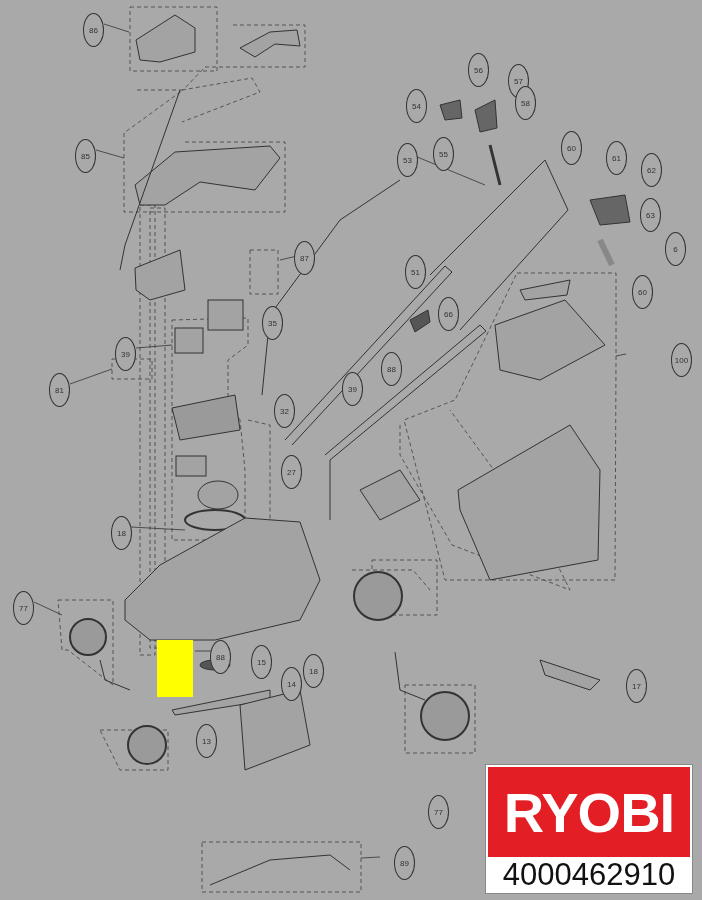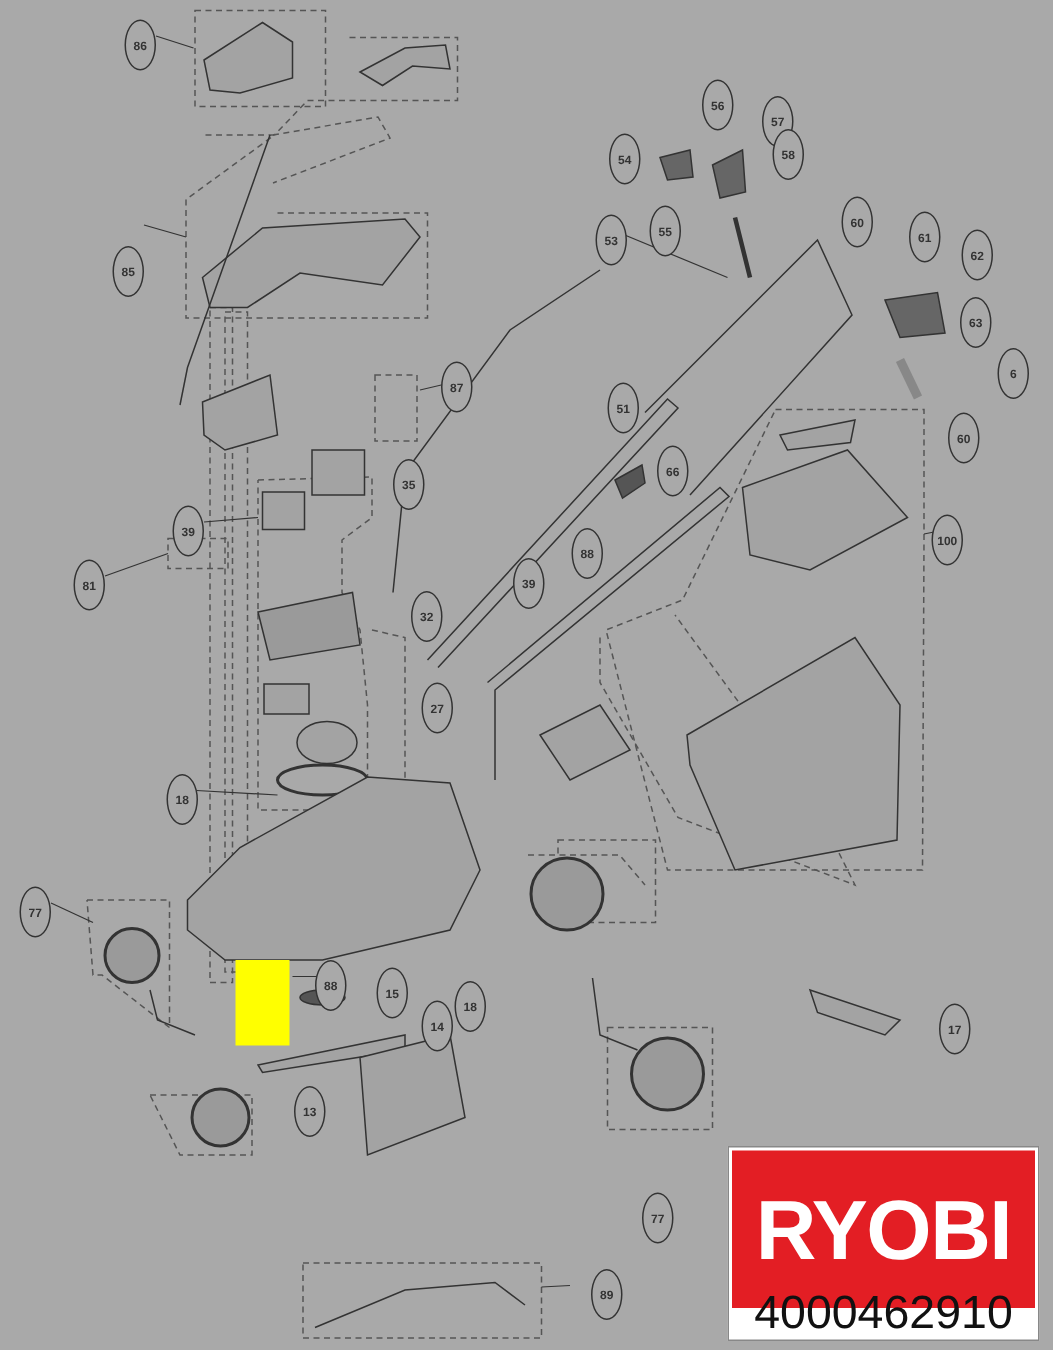--- a/index.html
+++ b/index.html
@@ -1,20 +1,20 @@
 <!DOCTYPE html>
 <html><head>
 <meta charset="utf-8">
 <style>
   html, body { margin: 0; padding: 0; }
   body { width: 702px; height: 900px; background: #a9a9a9; position: relative; overflow: hidden; font-family: "Liberation Sans", sans-serif; }
   #diagram { position: absolute; left: 0; top: 0; width: 702px; height: 900px; }
-  .callout { position: absolute; width: 21px; height: 34px; border: 1px solid #333; border-radius: 50%; box-sizing: border-box; font-size: 8px; font-weight: bold; color: #333; display: flex; align-items: center; justify-content: center; background: #a9a9a9; }
+  .callout { position: absolute; width: 21px; height: 34px; border: 1px solid #333; border-radius: 50%; box-sizing: border-box; font-size: 8px; font-weight: normal; color: #333; display: flex; align-items: center; justify-content: center; background: #a9a9a9; }
   .brand-box { position: absolute; left: 485px; top: 764px; width: 208px; height: 130px; background: #ffffff; border: 1px solid #888; box-sizing: border-box; }
-  .brand-red { position: absolute; left: 2px; top: 2px; right: 2px; height: 105px; background: #e31e24; display: flex; align-items: center; justify-content: center; }
+  .brand-red { position: absolute; left: 2px; top: 2px; right: 2px; height: 90px; background: #e31e24; display: flex; align-items: center; justify-content: center; }
   .brand-logo { color: #ffffff; font-family: "Liberation Sans", sans-serif; font-weight: bold; font-size: 56px; letter-spacing: -1px; }
   .part-number { position: absolute; left: 0; right: 0; top: 92px; text-align: center; font-family: "Liberation Sans", sans-serif; font-size: 31px; color: #111; }
   .highlight { position: absolute; left: 157px; top: 640px; width: 36px; height: 57px; background: #ffff00; }
 </style>
 </head>
 <body>
 
 <svg id="diagram" viewBox="0 0 702 900" xmlns="http://www.w3.org/2000/svg">
   <g fill="none" stroke="#333" stroke-width="1">
 
@@ -102,38 +102,38 @@
     <line x1="230" y1="651" x2="195" y2="651"></line>
     <line x1="626" y1="354" x2="616" y2="356"></line>
     <line x1="380" y1="857" x2="361" y2="858"></line>
   </g>
 </svg>
 
 <div class="highlight"></div>
 
 <div id="callouts">
     <div class="callout" style="left: 83px; top: 13px;">86</div>
-    <div class="callout" style="left: 75px; top: 139px; margin-top: 25px;">85</div>
+    <div class="callout" style="left: 75px; top: 139px;">85</div>
     <div class="callout" style="left: 468px; top: 53px;">56</div>
     <div class="callout" style="left: 508px; top: 64px;">57</div>
     <div class="callout" style="left: 515px; top: 86px;">58</div>
     <div class="callout" style="left: 406px; top: 89px;">54</div>
     <div class="callout" style="left: 433px; top: 137px;">55</div>
     <div class="callout" style="left: 397px; top: 143px;">53</div>
     <div class="callout" style="left: 561px; top: 131px;">60</div>
     <div class="callout" style="left: 606px; top: 141px; text-align: right;">61</div>
     <div class="callout" style="left: 641px; top: 153px;">62</div>
     <div class="callout" style="left: 640px; top: 198px;">63</div>
     <div class="callout" style="left: 665px; top: 232px;">6</div>
     <div class="callout" style="left: 632px; top: 275px;">60</div>
     <div class="callout" style="left: 294px; top: 241px;">87</div>
     <div class="callout" style="left: 405px; top: 255px;">51</div>
     <div class="callout" style="left: 262px; top: 306px;">35</div>
     <div class="callout" style="left: 438px; top: 297px;">66</div>
-    <div class="callout" style="left: 621px; top: 343px;">100</div>
+    <div class="callout" style="left: 671px; top: 343px;">100</div>
     <div class="callout" style="left: 115px; top: 337px;">39</div>
     <div class="callout" style="left: 381px; top: 352px;">88</div>
     <div class="callout" style="left: 49px; top: 373px;">81</div>
     <div class="callout" style="left: 342px; top: 372px;">39</div>
     <div class="callout" style="left: 274px; top: 394px;">32</div>
     <div class="callout" style="left: 281px; top: 455px;">27</div>
     <div class="callout" style="left: 111px; top: 516px;">18</div>
     <div class="callout" style="left: 13px; top: 591px;">77</div>
     <div class="callout" style="left: 303px; top: 638px; margin-top: 16px;">18</div>
     <div class="callout" style="left: 210px; top: 640px;">88</div>

